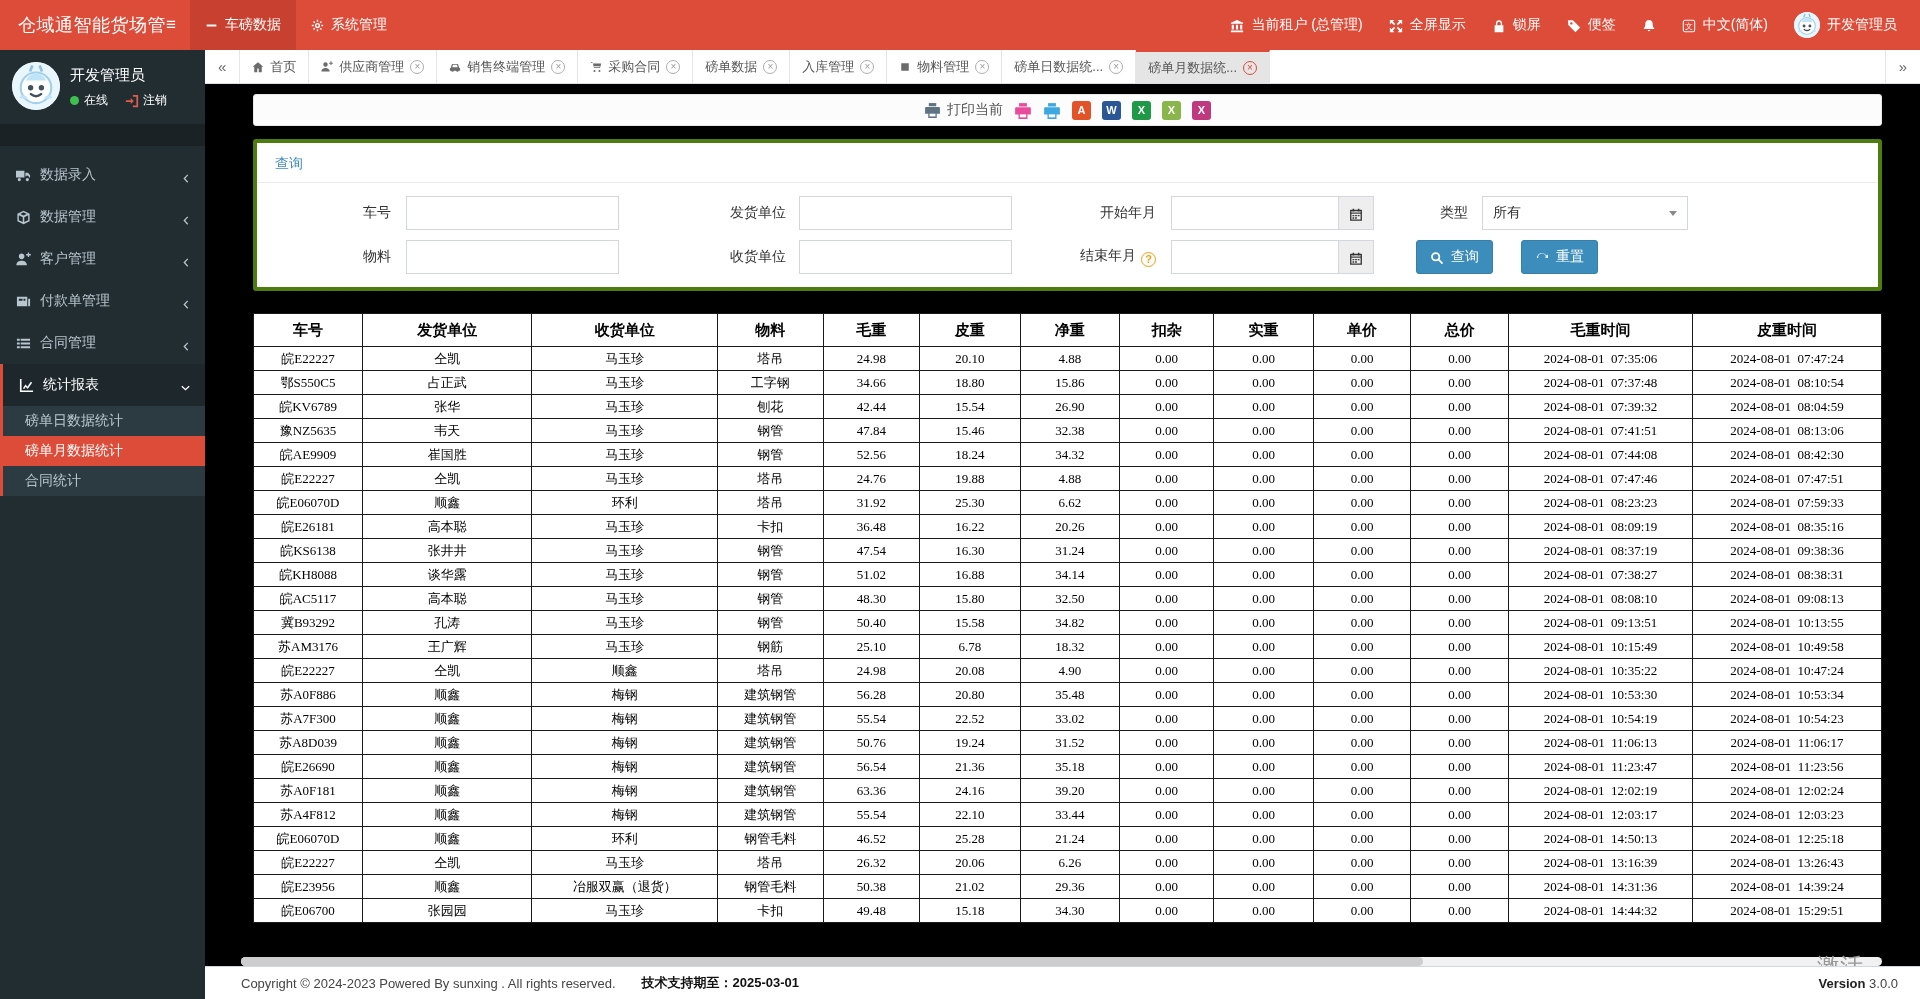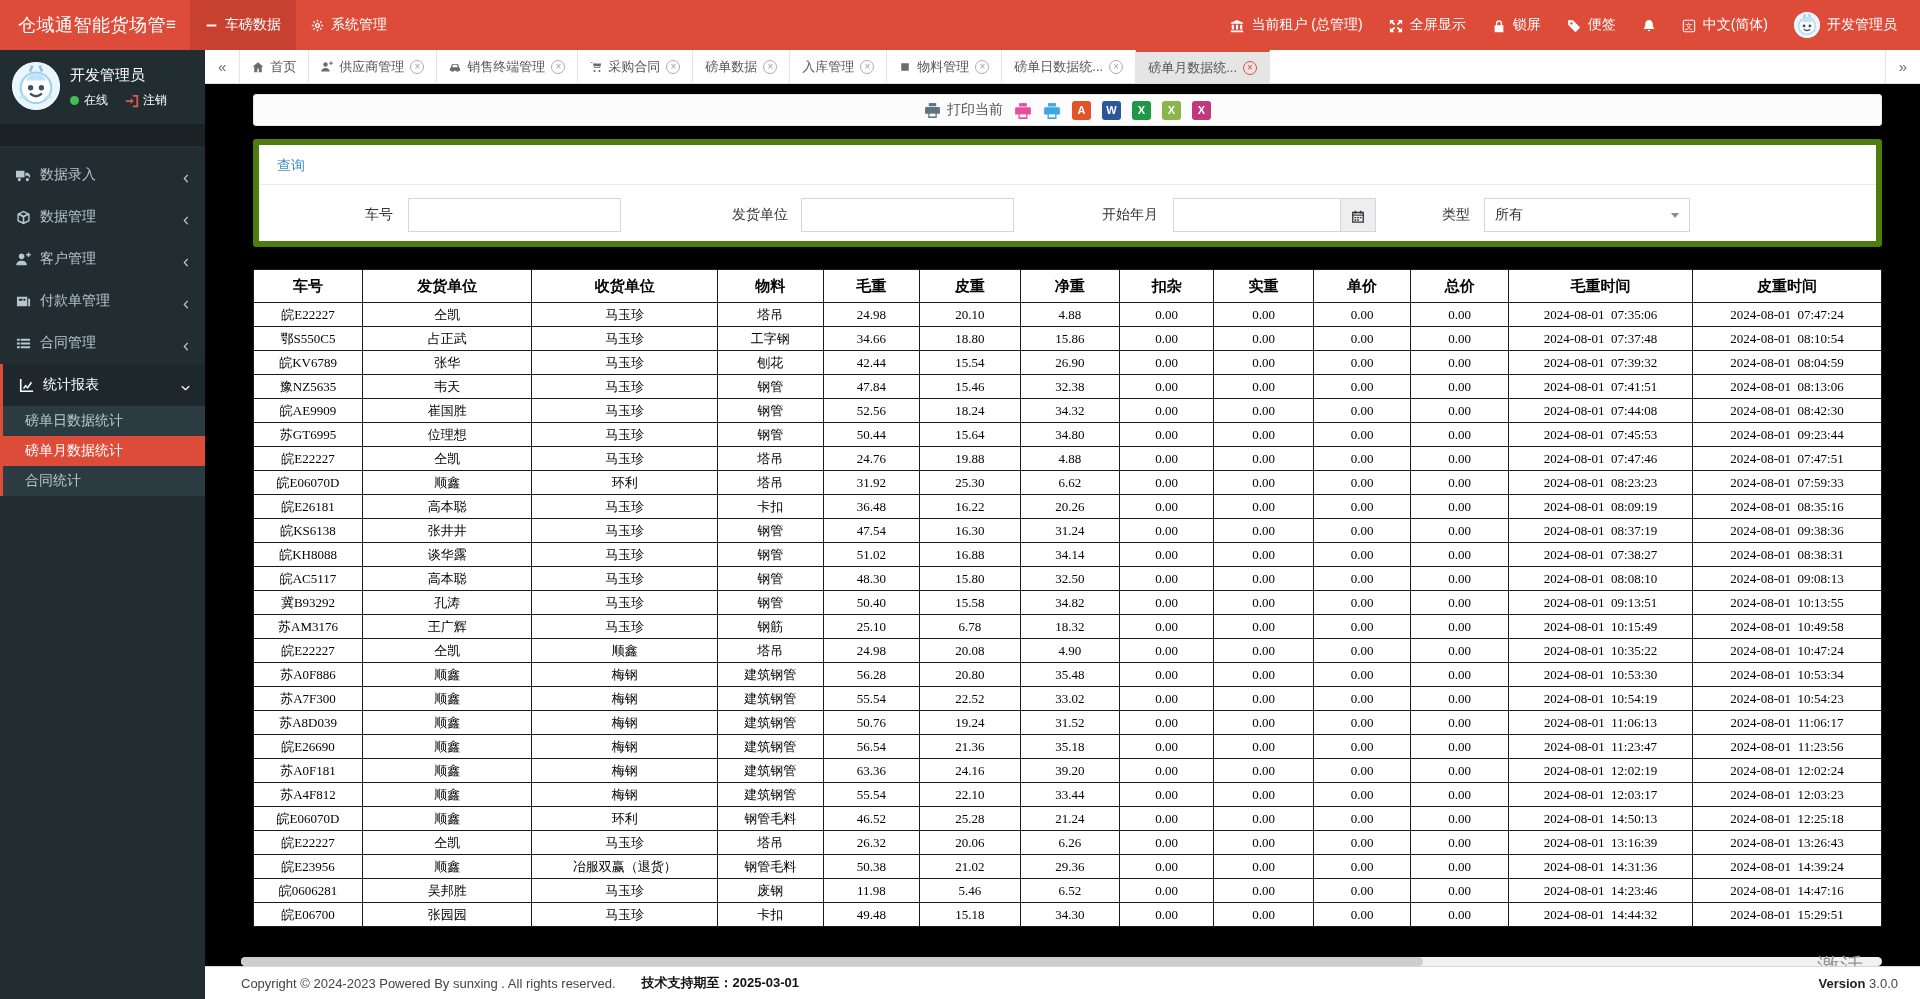--- a/index.html
+++ b/index.html
@@ -58,21 +58,21 @@
   .tab.active .tab-close{border-color:#dd4b39;color:#dd4b39}
 
   .content{position:absolute;left:0;top:34px;right:0;bottom:33px;padding:10px 38px 0 48px;overflow:hidden;background:#000000}
 
   .toolbar-box{height:32px;border:1px solid #e7e7e7;border-radius:3px;background:#fcfcfc;display:flex;align-items:center;justify-content:center;gap:11px;margin-bottom:13px}
   .print-btn{display:flex;align-items:center;gap:6px;font-size:14px;color:#555;cursor:pointer}
   .print-btn .ic{width:17px;height:17px;color:#5e7482}
   .pic{width:18px;height:18px;cursor:pointer}
   .ficon{width:19px;height:19px;border-radius:3px;color:#fff;font-weight:bold;font-size:11px;display:flex;align-items:center;justify-content:center;cursor:pointer}
 
-  .query-box{height:108px;border:6px solid #4d7c0f;border-radius:3px;background:#fff;margin-bottom:22px;overflow:hidden}
+  .query-box{height:152px;border:4px solid #4d7c0f;border-radius:3px;background:#fff;margin-bottom:22px;overflow:hidden}
   .q-title{height:40px;line-height:40px;padding-left:18px;font-size:14px;color:#3c8dbc;border-bottom:1px solid #ececec;cursor:pointer}
   .qform{padding-top:13px}
   .qrow{display:flex;align-items:center;height:34px;margin-bottom:10px}
   .qlabel{display:inline-block;text-align:right;color:#333;font-size:14px;white-space:nowrap}
   .lw1{width:134px;margin-right:15px}
   .lw2{width:167px;margin-right:13px}
   .lw3{width:144px;margin-right:15px}
   .lw4{width:94px;margin-right:14px}
   .q-input{height:34px;border:1px solid #d2d6de;border-radius:0;font-size:14px;padding:0 8px;outline:none}
   .iw{width:213px}
@@ -555,35 +555,20 @@
               <td>18.24</td>
               <td>34.32</td>
               <td>0.00</td>
               <td>0.00</td>
               <td>0.00</td>
               <td>0.00</td>
               <td>2024-08-01  07:44:08</td>
               <td>2024-08-01  08:42:30</td>
             </tr>
             <tr>
-              <td>苏GT6995</td>
-              <td>位理想</td>
-              <td>马玉珍</td>
-              <td>钢管</td>
-              <td>50.44</td>
-              <td>15.64</td>
-              <td>34.80</td>
-              <td>0.00</td>
-              <td>0.00</td>
-              <td>0.00</td>
-              <td>0.00</td>
-              <td>2024-08-01  07:45:53</td>
-              <td>2024-08-01  09:23:44</td>
-            </tr>
-            <tr>
               <td>皖E22227</td>
               <td>仝凯</td>
               <td>马玉珍</td>
               <td>塔吊</td>
               <td>24.76</td>
               <td>19.88</td>
               <td>4.88</td>
               <td>0.00</td>
               <td>0.00</td>
               <td>0.00</td>
@@ -838,35 +823,20 @@
               <td>钢管毛料</td>
               <td>50.38</td>
               <td>21.02</td>
               <td>29.36</td>
               <td>0.00</td>
               <td>0.00</td>
               <td>0.00</td>
               <td>0.00</td>
               <td>2024-08-01  14:31:36</td>
               <td>2024-08-01  14:39:24</td>
-            </tr>
-            <tr>
-              <td>皖0606281</td>
-              <td>吴邦胜</td>
-              <td>马玉珍</td>
-              <td>废钢</td>
-              <td>11.98</td>
-              <td>5.46</td>
-              <td>6.52</td>
-              <td>0.00</td>
-              <td>0.00</td>
-              <td>0.00</td>
-              <td>0.00</td>
-              <td>2024-08-01  14:23:46</td>
-              <td>2024-08-01  14:47:16</td>
             </tr>
             <tr>
               <td>皖E06700</td>
               <td>张园园</td>
               <td>马玉珍</td>
               <td>卡扣</td>
               <td>49.48</td>
               <td>15.18</td>
               <td>34.30</td>
               <td>0.00</td>

